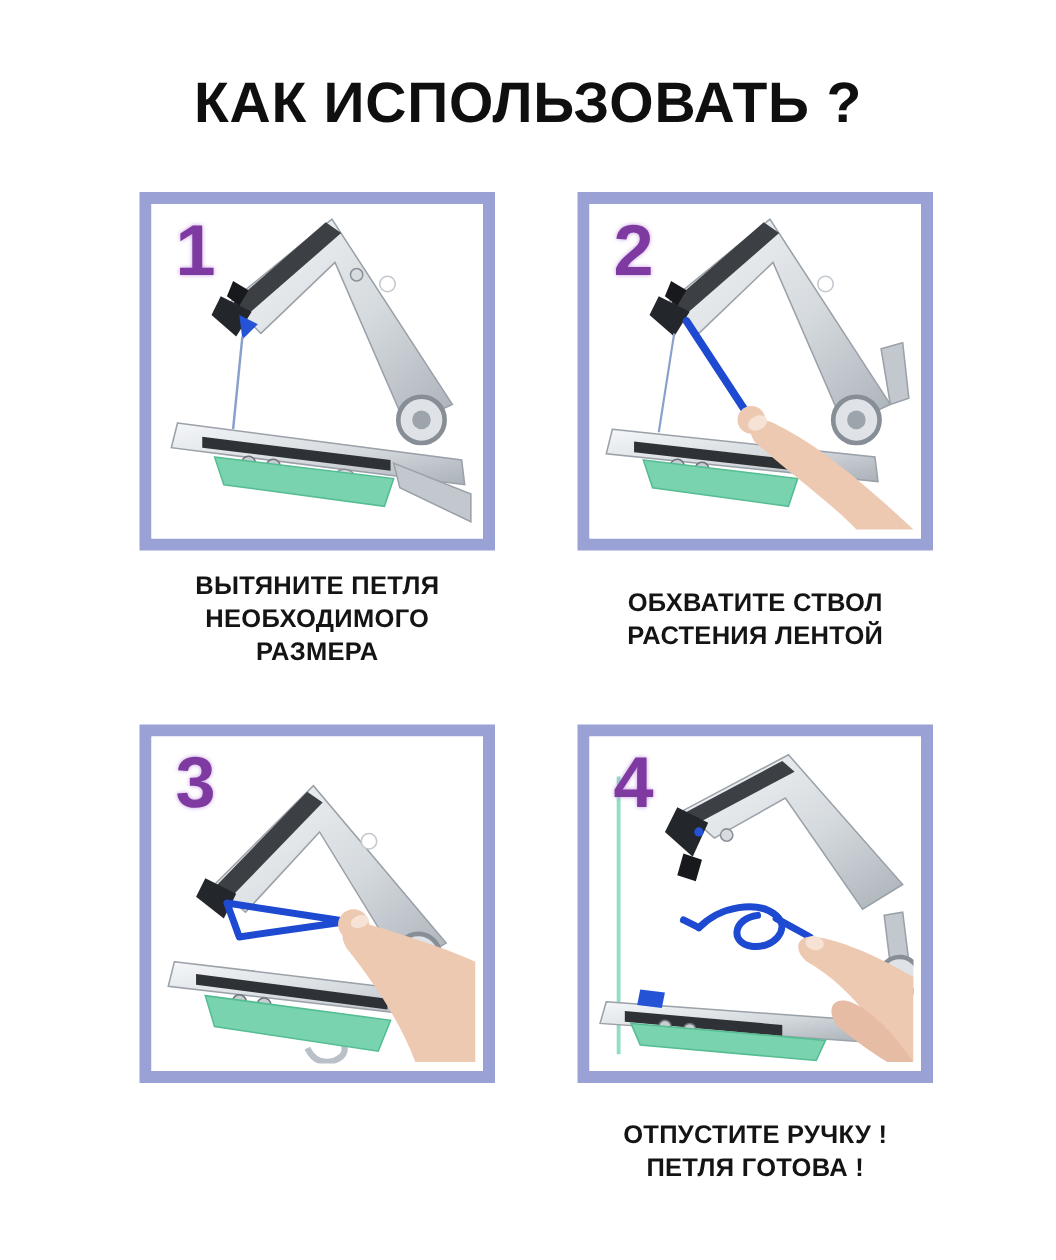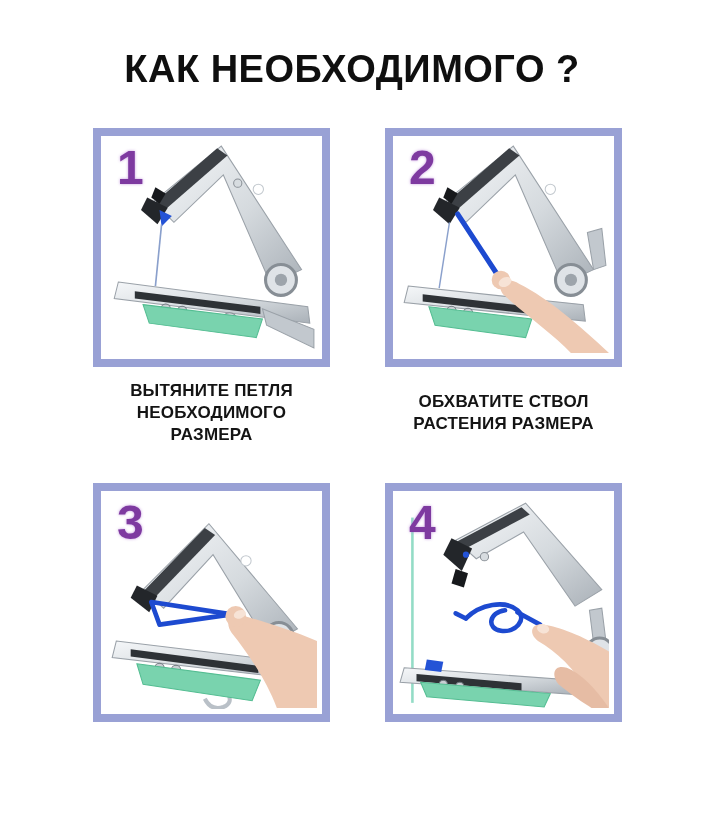--- a/index.html
+++ b/index.html
@@ -43,21 +43,21 @@
   .cap-1{left:63px;top:378px;}
   .cap-2{left:355px;top:378px;}
   .cap-3{left:63px;top:733px;}
   .cap-4{left:355px;top:733px;}
 </style>
 </head>
 <body>
 
 <div class="canvas">
 
-  <h1 class="title">КАК НЕОБХОДИМОГО ?</h1>
+  <h1 class="title">КАК ИСПОЛЬЗОВАТЬ ?</h1>
 
   <section class="card card-1">
     <div class="photo">
       <svg viewBox="0 0 205 205" aria-hidden="true">
         <defs>
           <linearGradient id="m1" x1="0" y1="0" x2="1" y2="1">
             <stop offset="0" stop-color="#f5f7f9"></stop>
               <stop offset=".55" stop-color="#d5dade"></stop>
               <stop offset="1" stop-color="#aab1b8"></stop>
           </linearGradient>
@@ -201,15 +201,17 @@
         </g>
       </svg>
       <span class="num">4</span>
     </div>
   </section>
 
   <p class="caption cap-1">ВЫТЯНИТЕ ПЕТЛЯ
 НЕОБХОДИМОГО
 РАЗМЕРА</p>
   <p class="caption cap-2">ОБХВАТИТЕ СТВОЛ
-РАСТЕНИЯ РАЗМЕРА</p>
+РАСТЕНИЯ ЛЕНТОЙ</p>
+  <p class="caption cap-4">ОТПУСТИТЕ РУЧКУ !
+ПЕТЛЯ ГОТОВА !</p>
 
 </div>
 
 </body></html>

